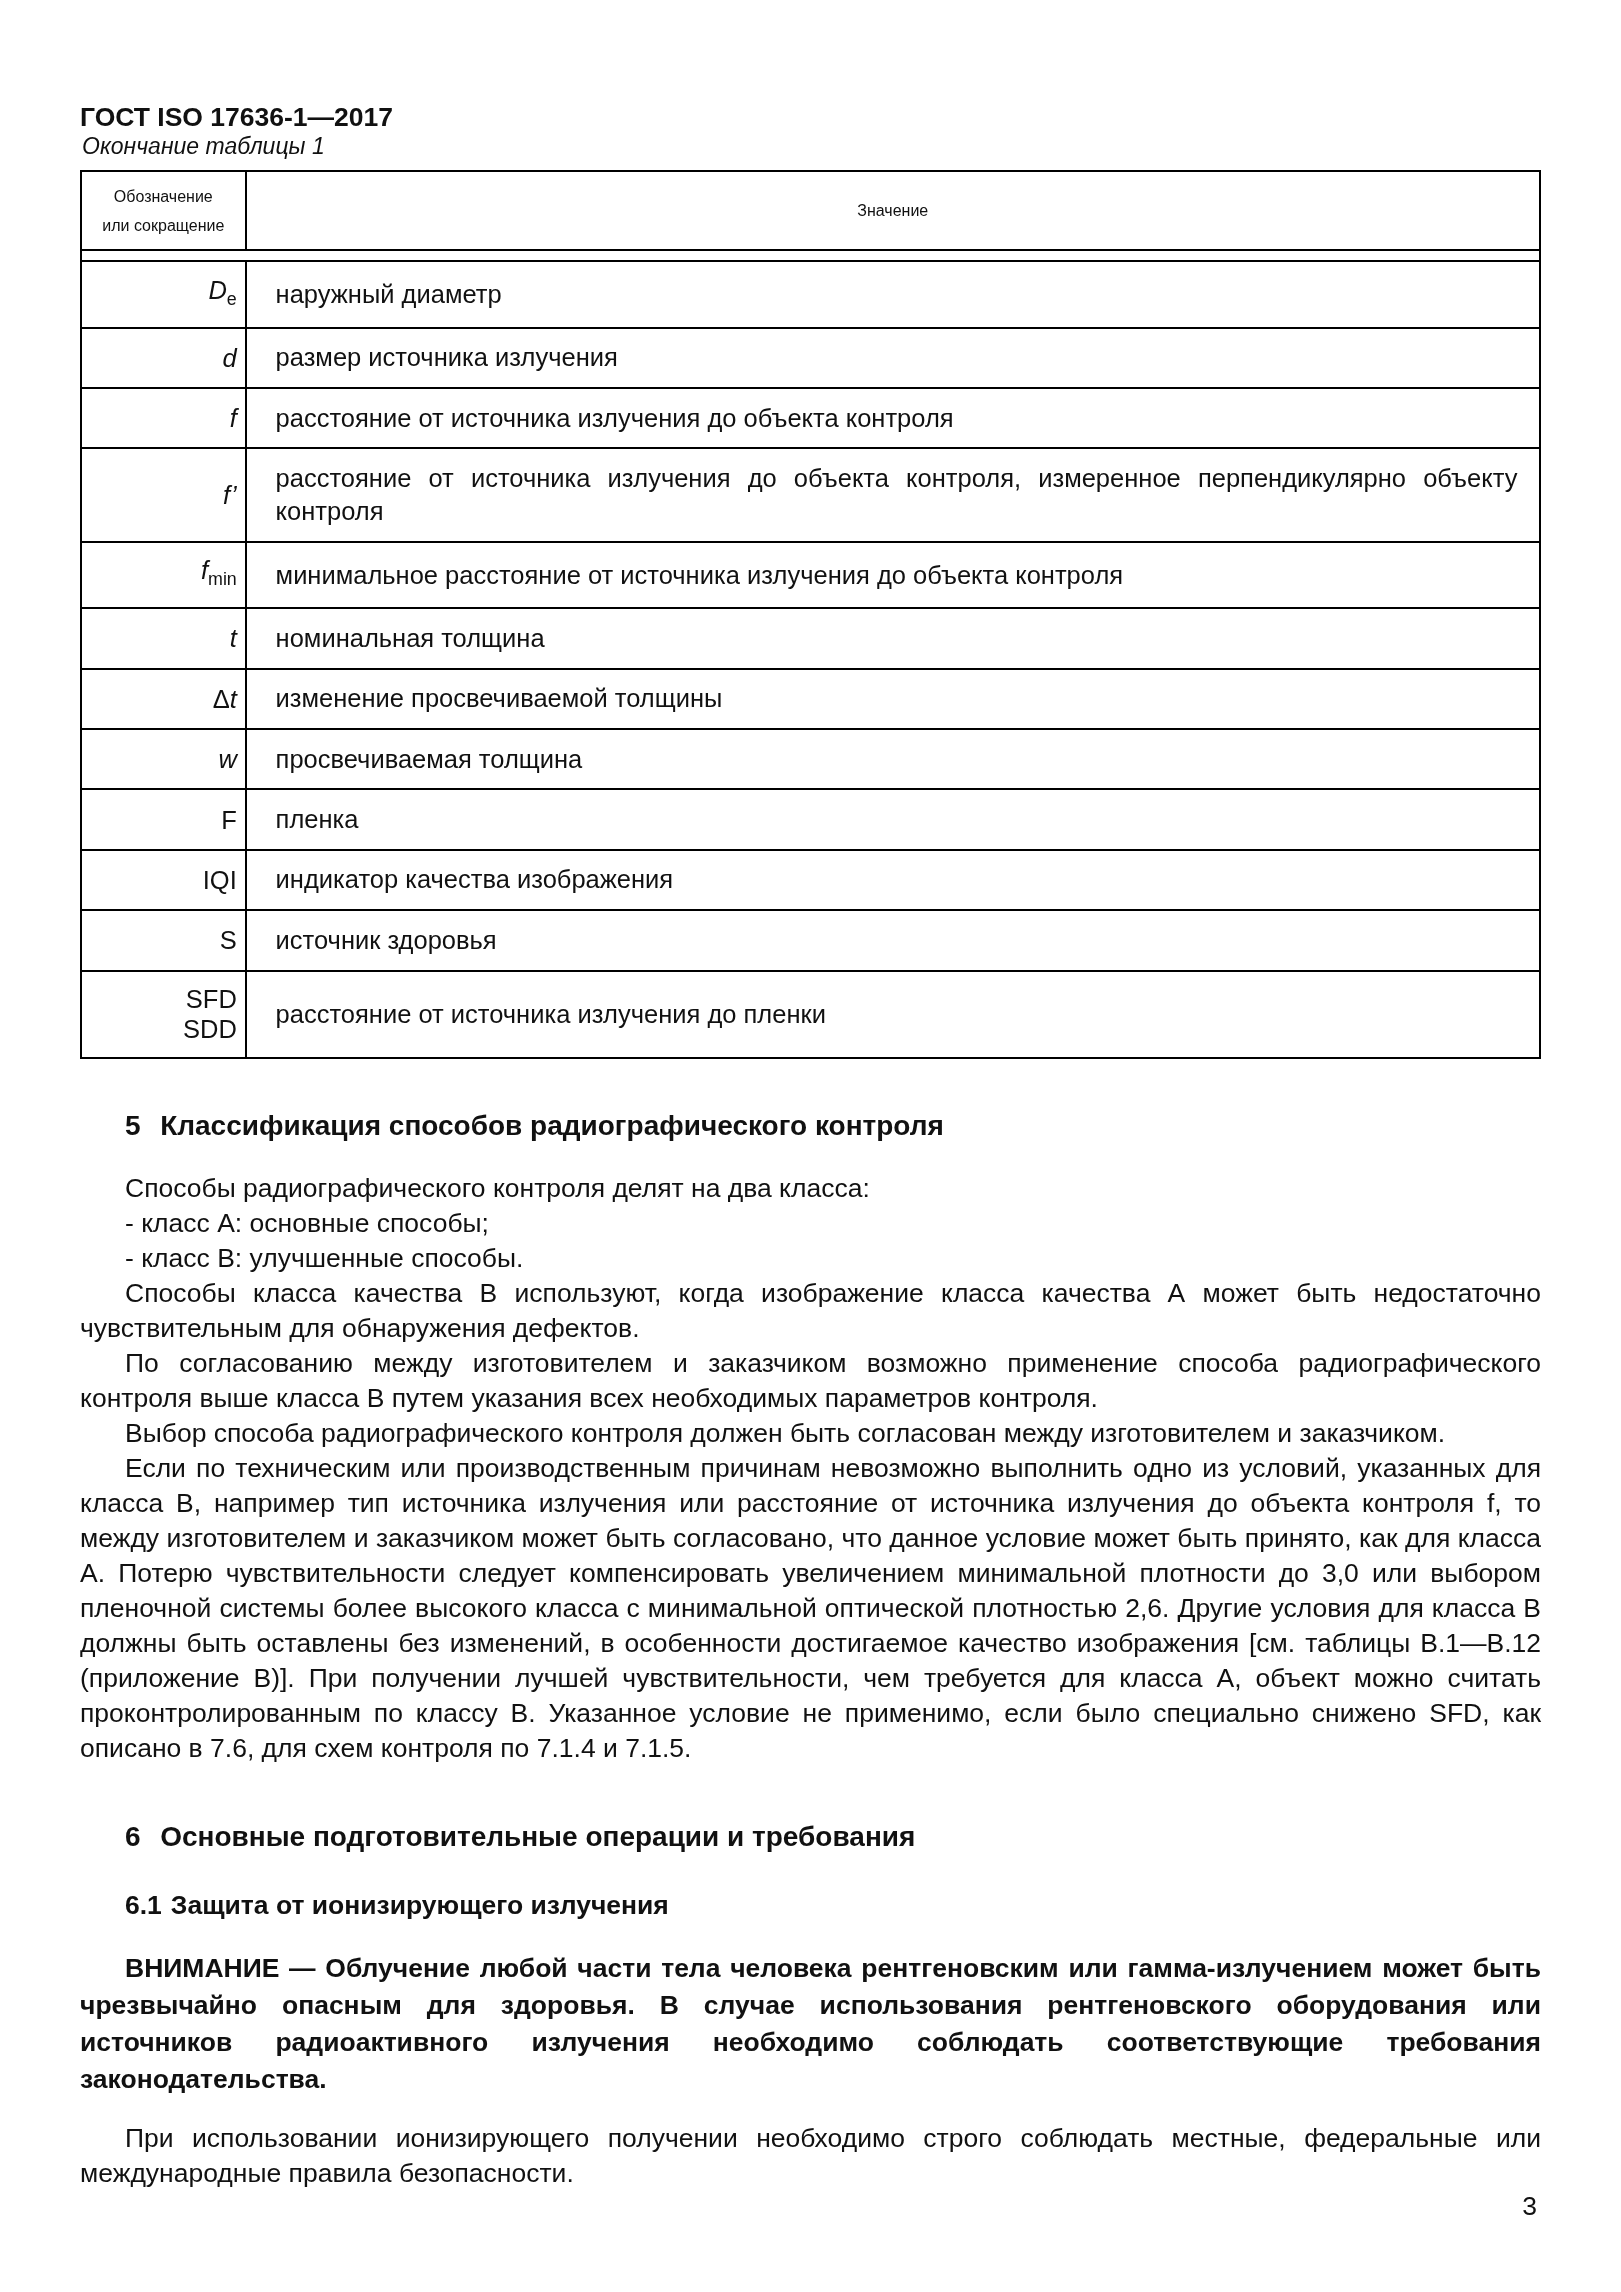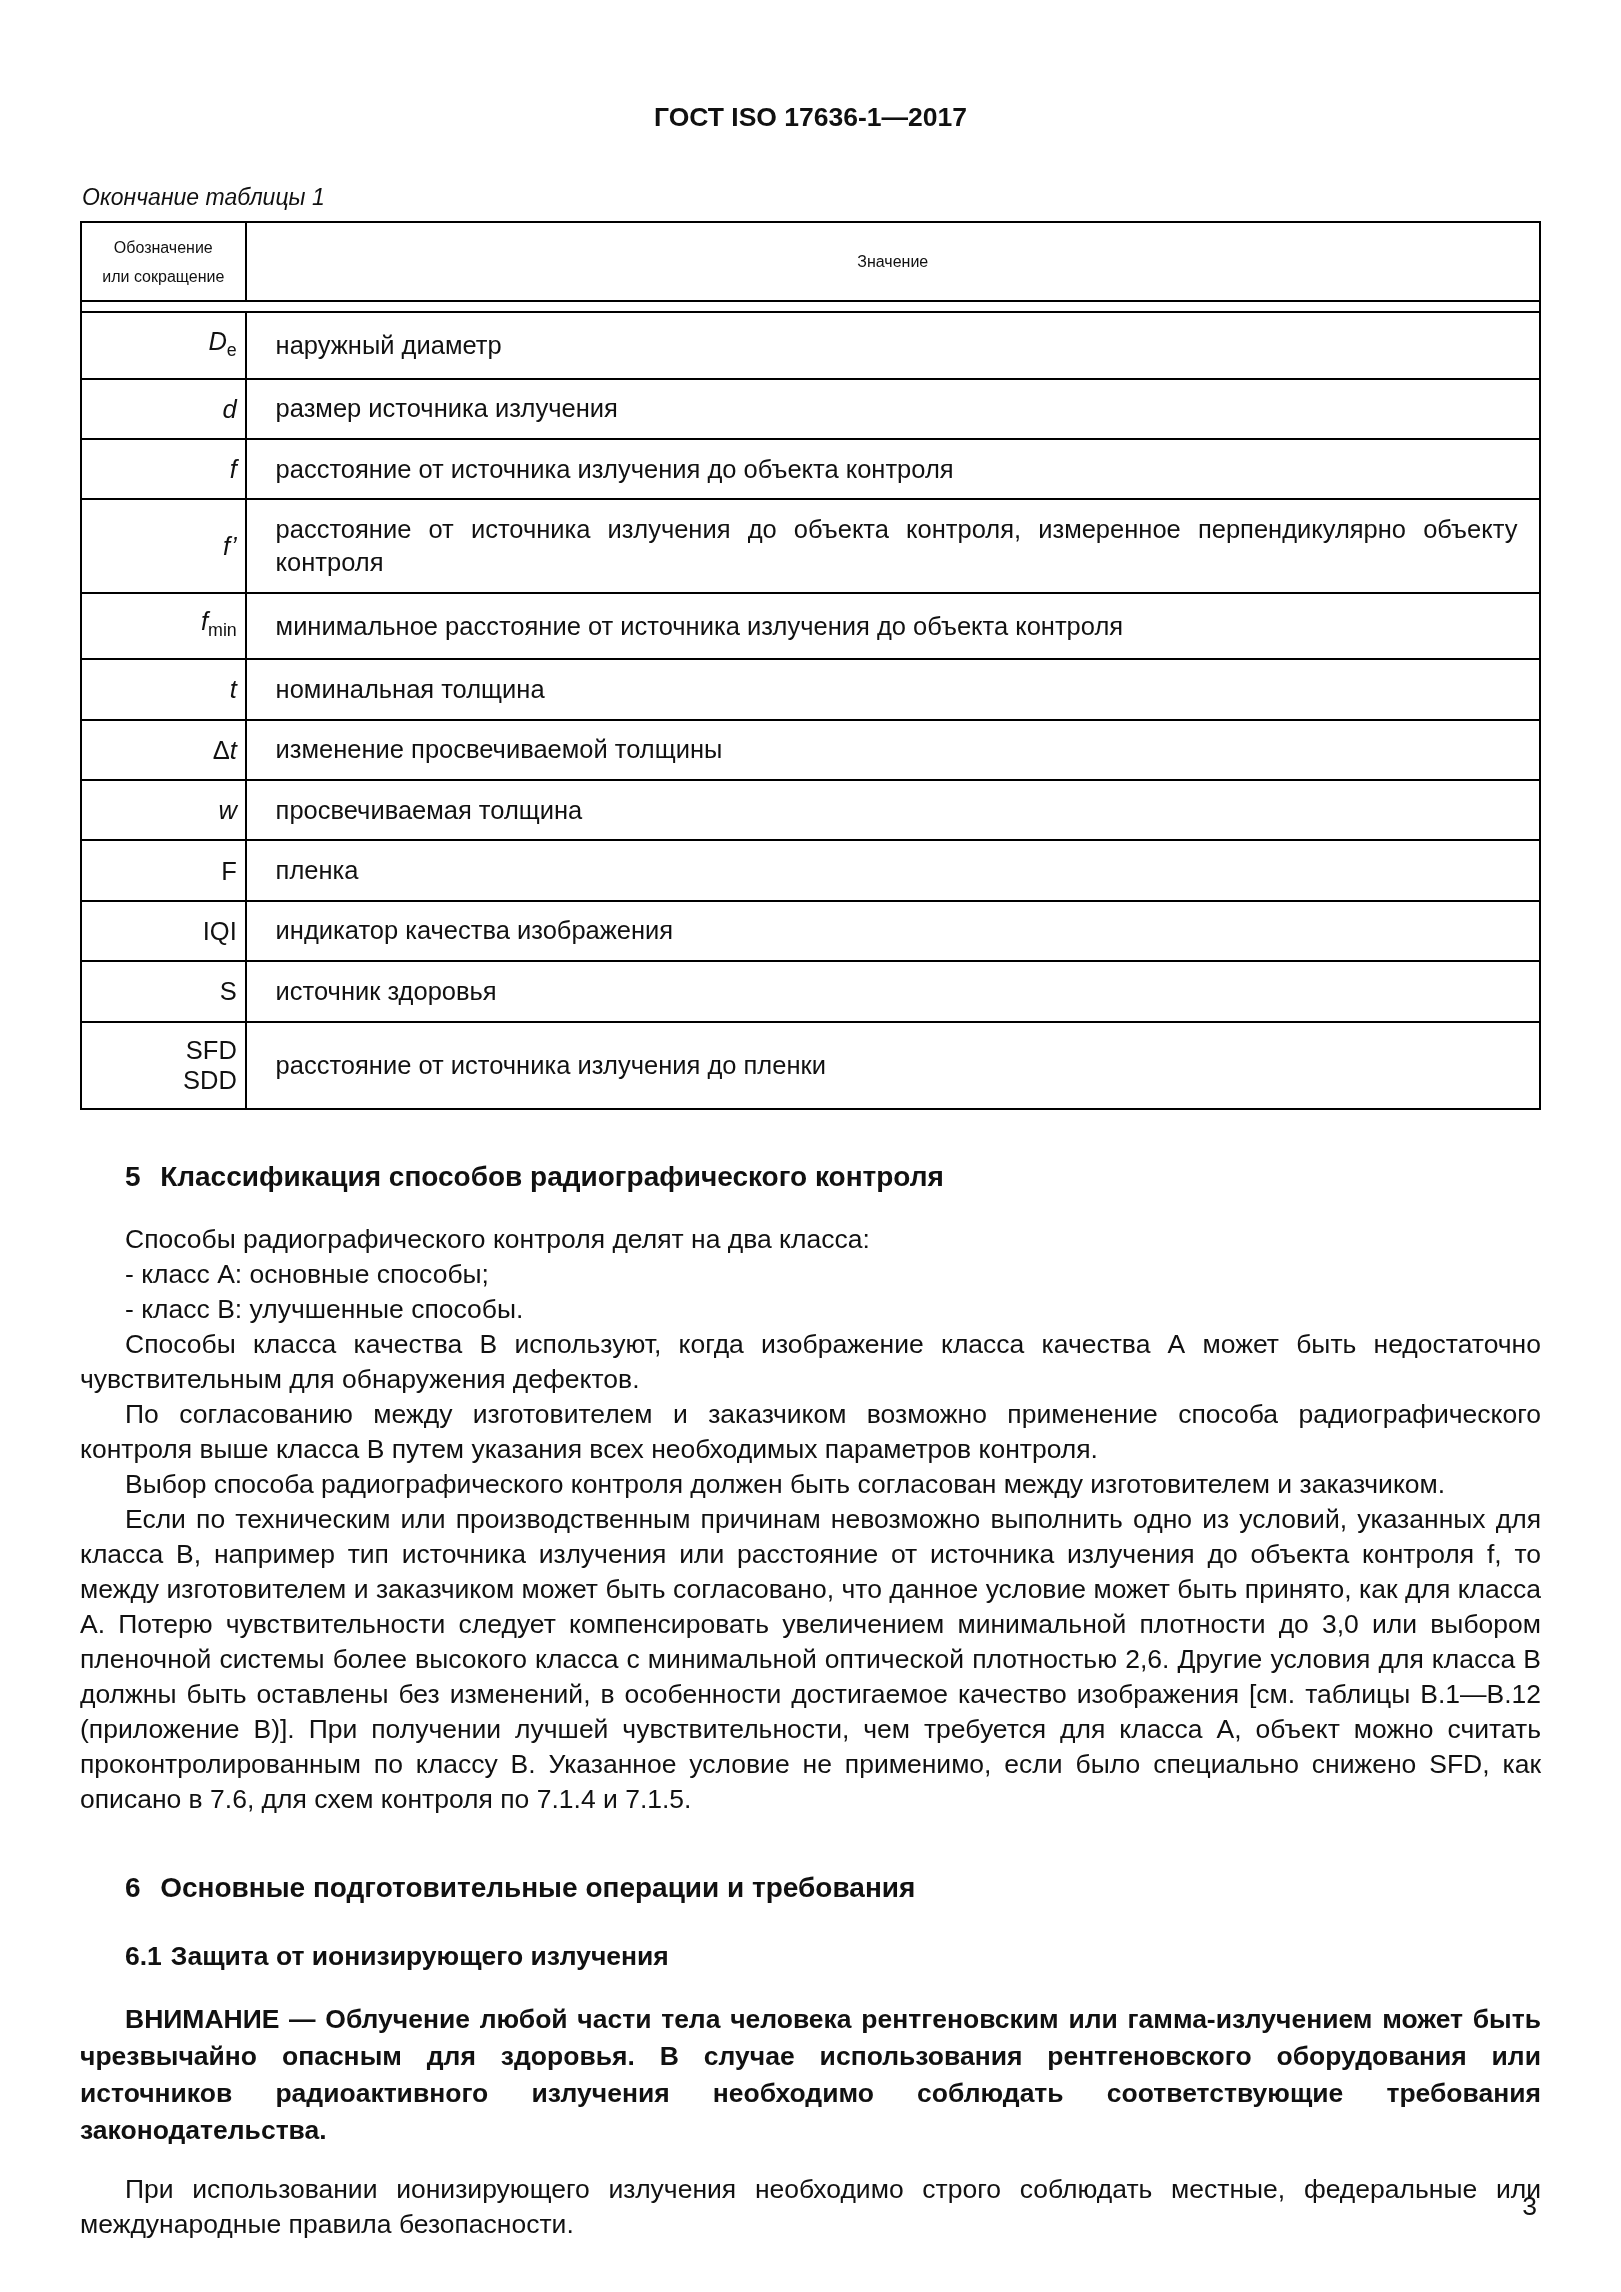--- a/index.html
+++ b/index.html
@@ -9,24 +9,23 @@
     margin:0 auto;
     background:#ffffff;
     font-family:"Liberation Sans", sans-serif;
     color:#111;
     box-sizing:border-box;
     padding:102px 80px 0 80px;
     overflow:hidden;
     box-shadow:0 0 5.9px rgba(0,0,0,.35);
   }
   .doc-header {
-    text-align:center;
+    text-align:left;
     font-weight:bold;
     font-size:26.5px;
-    margin-bottom:51px;
   }
   .table-caption {
     font-style:italic;
     font-size:23px;
     margin:0 0 9.8px 2px;
   }
   table.symtable {
     width:100%;
     border-collapse:collapse;
     font-size:25.5px;
@@ -181,18 +180,18 @@
   <p class="body-par">По согласованию между изготовителем и заказчиком возможно применение способа радиографического контроля выше класса В путем указания всех необходимых параметров контроля.</p>
   <p class="body-par">Выбор способа радиографического контроля должен быть согласован между изготовителем и заказчиком.</p>
   <p class="body-par">Если по техническим или производственным причинам невозможно выполнить одно из условий, указанных для класса В, например тип источника излучения или расстояние от источника излучения до объекта контроля f, то между изготовителем и заказчиком может быть согласовано, что данное условие может быть принято, как для класса А. Потерю чувствительности следует компенсировать увеличением минимальной плотности до 3,0 или выбором пленочной системы более высокого класса с минимальной оптической плотностью 2,6. Другие условия для класса В должны быть оставлены без изменений, в особенности достигаемое качество изображения [см. таблицы В.1—В.12 (приложение В)]. При получении лучшей чувствительности, чем требуется для класса А, объект можно считать проконтролированным по классу В. Указанное условие не применимо, если было специально снижено SFD, как описано в 7.6, для схем контроля по 7.1.4 и 7.1.5.</p>
 
   <h2 class="section-heading section6-gap"><span class="h-num">6</span><span>Основные подготовительные операции и требования</span></h2>
 
   <h3 class="subsection-heading"><span class="h-num">6.1</span><span>Защита от ионизирующего излучения</span></h3>
 
   <p class="warning-par">ВНИМАНИЕ — Облучение любой части тела человека рентгеновским или гамма-излучением может быть чрезвычайно опасным для здоровья. В случае использования рентгеновского оборудования или источников радиоактивного излучения необходимо соблюдать соответствующие требования законодательства.</p>
 
-  <p class="body-par">При использовании ионизирующего излучения необходимо строго соблюдать местные, федеральные или международные правила безопасности.</p>
+  <p class="body-par">При использовании ионизирующего получении необходимо строго соблюдать местные, федеральные или международные правила безопасности.</p>
 
   <div class="page-number">3</div>
 
 </div>
 
 
 </body></html>

